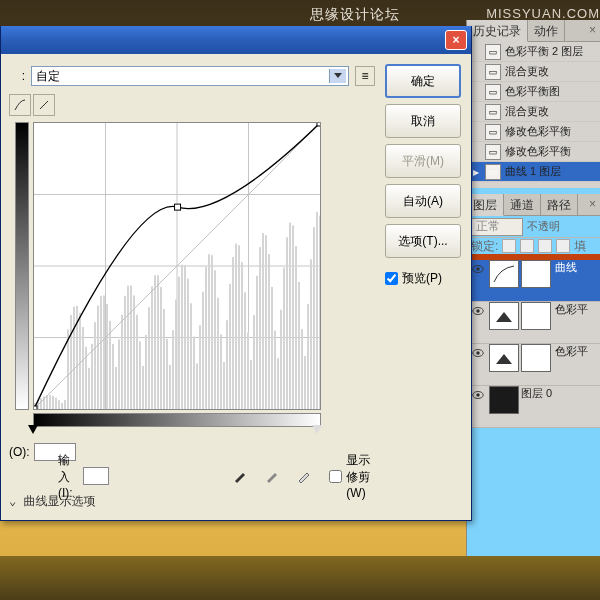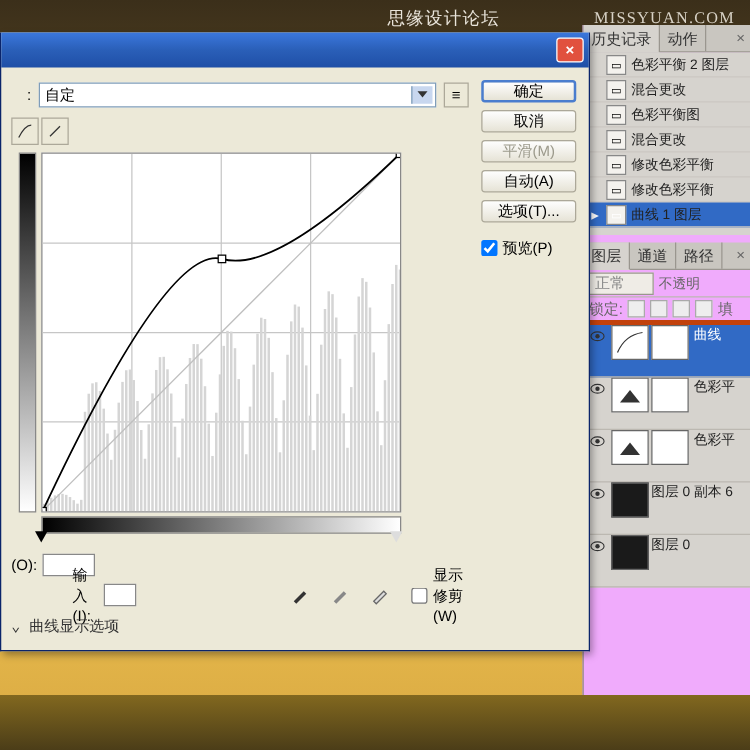--- a/index.html
+++ b/index.html
@@ -1,38 +1,38 @@
 <!DOCTYPE html>
 <html><head>
 <meta charset="utf-8">
 <style>
 *{margin:0;padding:0;box-sizing:border-box;font-family:"Microsoft YaHei","SimSun",sans-serif;font-size:12px}
 body{width:600px;height:600px;background:#bfa050;overflow:hidden;position:relative}
 .bg{position:absolute;inset:0;background:linear-gradient(180deg,#3b2f1a 0,#6b5428 30%,#c4a858 55%,#eabf50 75%,#d9a841 100%)}
-.watermark{position:absolute;top:6px;right:12px;color:#d8d2c6;font-size:13px;letter-spacing:1px;font-family:Liberation Serif, serif}
+.watermark{position:absolute;top:6px;right:0;color:#d8d2c6;font-size:13px;letter-spacing:1px;font-family:Liberation Sans, sans-serif}
 .wm-cn{left:310px;top:6px;color:#e9e4da;font-size:14px}
 
 
-.panels{position:absolute;right:0;top:20px;width:134px;background:#f0abfc;border-left:1px solid #8e8a84;height:560px}
+.panels{position:absolute;right:0;top:20px;width:134px;background:#7dd3fc;border-left:1px solid #8e8a84;height:560px}
 .tabs-row{display:flex;background:#c9c6c0;border-bottom:1px solid #9a968f;height:22px}
 .tab{padding:3px 6px 0;border-right:1px solid #9a968f;cursor:pointer;color:#333}
 .tab.active{background:#d6d3ce;border-bottom:1px solid #d6d3ce;margin-bottom:-1px}
 .tab-close{margin-left:auto;padding:3px 4px 0;color:#666}
 .history-list{background:#d6d3ce;height:146px;overflow:hidden}
 .h-item{display:flex;align-items:center;height:20px;padding-left:6px;border-bottom:1px solid #cbc8c2}
 .h-item.sel{background:#316ac5;color:#fff}
 .h-icon{width:16px;height:16px;border:1px solid #888;background:#f4f2ee;margin-right:4px;display:flex;align-items:center;justify-content:center;font-size:9px}
 .h-arrow{width:12px;color:#333}
 .h-item.sel .h-arrow{color:#fff}
 
 .layers-panel{margin-top:6px}
 .mode-row{display:flex;height:22px;align-items:center;padding:0 4px;gap:4px;border-bottom:1px solid #bcb8b1}
 .mode-sel{flex:0 0 52px;height:18px;border:1px solid #9a968f;background:#efece6;color:#888;padding-left:4px;display:flex;align-items:center}
 .opacity-lbl{color:#666;font-size:11px}
-.lock-row{display:flex;height:22px;align-items:center;padding:0 4px;gap:4px;color:#666;font-size:11px;border-bottom:4px solid #c2410c}
+.lock-row{display:flex;height:22px;align-items:center;padding:0 4px;gap:4px;color:#666;font-size:11px;border-bottom:6px solid #c2410c}
 .lock-ic{width:14px;height:14px;border:1px solid #aaa;background:#eee}
 .layers-list{background:#d6d3ce}
 .layer{display:flex;align-items:flex-start;height:42px;border-bottom:1px solid #bcb8b1;padding-left:2px}
 .eye{width:18px;height:18px;margin-right:2px;display:flex;align-items:center;justify-content:center}
 .eye svg{width:14px;height:14px}
 .thumb{width:30px;height:28px;border:1px solid #666;background:#fff;margin-right:2px;display:flex;align-items:center;justify-content:center}
 .mask{width:30px;height:28px;border:1px solid #666;background:#fff;margin-right:4px}
 .layer.sel{background:#316ac5;color:#fff}
 .layer.sel .layer-name{color:#fff}
 .layer-name{font-size:11px;color:#222}
@@ -65,21 +65,21 @@
 .sliders{position:relative;width:288px;height:12px;margin-top:-2px}
 .slider{position:absolute;width:0;height:0;border-left:5px solid transparent;border-right:5px solid transparent;border-top:9px solid #000;top:0}
 .slider.white{border-top-color:#ddd}
 .output-row{display:flex;align-items:center;height:22px;gap:4px;margin:4px 0}
 .tiny-input{width:42px;height:18px;border:1px solid #888;background:#fff;padding:0 3px}
 .eyedrops{display:flex;gap:10px;margin-left:116px}
 .eyedrop{width:22px;height:22px;display:flex;align-items:center;justify-content:center}
 .check{display:flex;align-items:center;gap:4px}
 .check input{width:13px;height:13px}
 .toggle-row{margin-top:6px;color:#333}
-.btn{height:18px;border:1px solid #aca899;background:linear-gradient(#fefefe,#e6e3d6);border-radius:3px;display:flex;align-items:center;justify-content:center;cursor:pointer}
+.btn{height:34px;border:1px solid #aca899;background:linear-gradient(#fefefe,#e6e3d6);border-radius:3px;display:flex;align-items:center;justify-content:center;cursor:pointer}
 .btn.def{border:2px solid #4a7dce}
 .btn.dis{color:#9c9a8c}
 .tool-pair{display:flex;gap:2px;margin-top:4px}
 .tool-pair .icon-btn{width:22px;height:22px}
 
 
 .bottom{position:absolute;left:0;bottom:0;height:44px;width:600px;background:linear-gradient(180deg,#82681f,#4b3d18)}
 </style>
 </head>
 <body>
@@ -189,30 +189,20 @@
               <circle cx="8" cy="8" r="2" fill="#333"></circle>
             </svg>
           </span>
           <div class="thumb">
             <svg width="24" height="20">
               <path d="M4 16 L12 6 L20 16 Z" fill="#333"></path>
             </svg>
           </div>
           <div class="mask"></div>
           <span class="layer-name">色彩平</span>
-        </div>
-        <div class="layer">
-          <span class="eye">
-            <svg viewBox="0 0 16 16">
-              <ellipse cx="8" cy="8" rx="6" ry="4" fill="none" stroke="#333"></ellipse>
-              <circle cx="8" cy="8" r="2" fill="#333"></circle>
-            </svg>
-          </span>
-          <div class="thumb dark"></div>
-          <span class="layer-name">图层 0 副本 6</span>
         </div>
         <div class="layer">
           <span class="eye">
             <svg viewBox="0 0 16 16">
               <ellipse cx="8" cy="8" rx="6" ry="4" fill="none" stroke="#333"></ellipse>
               <circle cx="8" cy="8" r="2" fill="#333"></circle>
             </svg>
           </span>
           <div class="thumb dark"></div>
           <span class="layer-name">图层 0</span>

